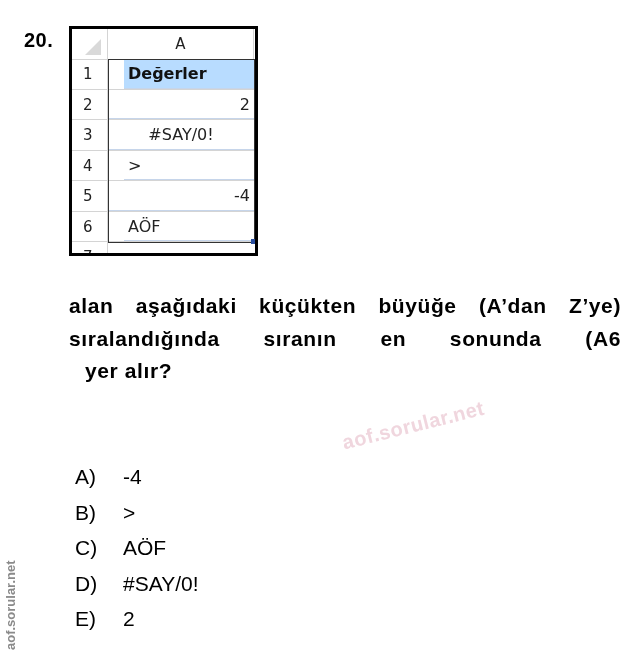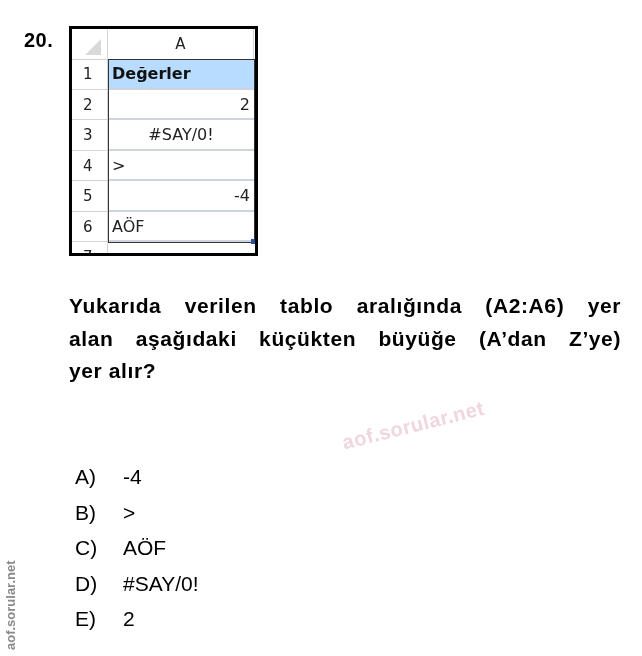--- a/index.html
+++ b/index.html
@@ -12,28 +12,28 @@
     .corner { position: absolute; left: 0; top: 0; width: 36px; height: 30px; border-right: 1px solid #d4d4d4; box-sizing: border-box; }
     .corner-tri { position: absolute; right: 6px; bottom: 4px; width: 0; height: 0; border-left: 16px solid transparent; border-bottom: 16px solid #d9d9d9; }
     .colhead { position: absolute; left: 36px; top: 0; width: 146px; height: 30px; line-height: 30px; text-align: center; font-size: 15px; color: #222; border-right: 1px solid #d4d4d4; box-sizing: border-box; }
     .rows { position: absolute; left: 0; top: 30px; width: 100%; }
     .row { position: relative; height: 30.5px; border-bottom: 1px solid #d4d4d4; box-sizing: border-box; }
     .rownum { position: absolute; left: 0; top: 0; width: 36px; height: 100%; line-height: 30px; font-size: 15px; color: #222; padding-left: 11px; box-sizing: border-box; border-right: 1px solid #d4d4d4; }
     .cell { position: absolute; left: 36px; top: 0; width: 146px; height: 100%; line-height: 30px; font-size: 16px; color: #222; padding: 0 4px; box-sizing: border-box; border-bottom: 1px solid #c6d5ea; }
     .cell.hdr { background: #b8dcff; font-weight: bold; font-size: 16px; color: #111; }
     .cell.right { text-align: right; }
     .cell.center { text-align: center; }
-    .cell.left { text-align: left; }
+    .cell.left { text-align: left; margin-left: 16px; }
     .sel-border { position: absolute; left: 36px; top: 30px; width: 147px; height: 184px; border: 1px solid #333; box-sizing: border-box; pointer-events: none; }
     .fill-handle { position: absolute; left: 179px; top: 210px; width: 5px; height: 5px; background: #2a4fa0; }
     .row7 { height: 20px; }
 
     .question { position: absolute; left: 69px; top: 290px; width: 552px; font-size: 21px; font-weight: bold; line-height: 32.5px; text-align: justify; letter-spacing: 0.6px; }
     .question .line { display: block; text-align: justify; text-align-last: justify; white-space: nowrap; }
-    .question .line.last { text-align-last: left; }
+    .question .line.last { text-align-last: left; margin-left: 16px; }
 
     .watermark { position: absolute; left: 340px; top: 432px; font-size: 20px; font-weight: bold; color: #f0d6de; transform: rotate(-14deg); transform-origin: left top; letter-spacing: 0.5px; }
     .side-watermark { position: absolute; left: 3px; top: 650px; font-size: 13px; font-weight: bold; color: #8a8a8a; transform: rotate(-90deg); transform-origin: left top; white-space: nowrap; }
 
     .options { position: absolute; left: 75px; top: 462px; }
     .option { position: relative; height: 35.5px; font-size: 21px; line-height: 30px; }
     .opt-letter { position: absolute; left: 0; top: 0; width: 45px; }
     .opt-value { position: absolute; left: 48px; top: 0; white-space: nowrap; }
   </style>
 </head>
@@ -76,22 +76,22 @@
     <div class="row row7">
       <div class="rownum">7</div>
       <div class="cell left"></div>
     </div>
   </div>
   <div class="sel-border"></div>
   <div class="fill-handle"></div>
 </div>
 
 <div class="question">
-  <span class="line">Yukarıda verilen tablo aralığında (A2:A6) yer</span>
   <span class="line">alan aşağıdaki küçükten büyüğe (A’dan Z’ye)</span>
+  <span class="line">sıralandığında sıranın en sonunda (A6</span>
   <span class="line last">yer alır?</span>
 </div>
 
 <div class="watermark">aof.sorular.net</div>
 <div class="side-watermark">aof.sorular.net</div>
 
 <div class="options">
   <div class="option">
     <span class="opt-letter">A)</span>
     <span class="opt-value">-4</span>

